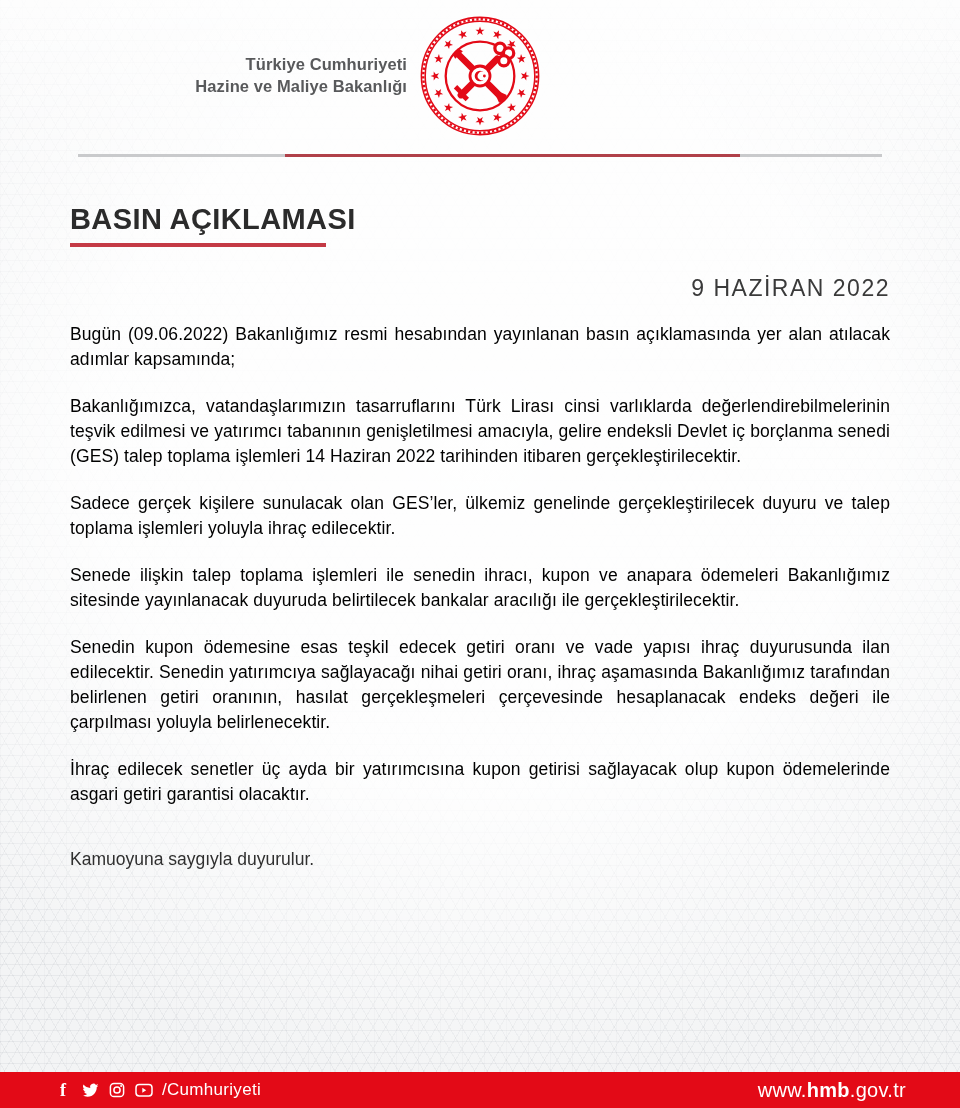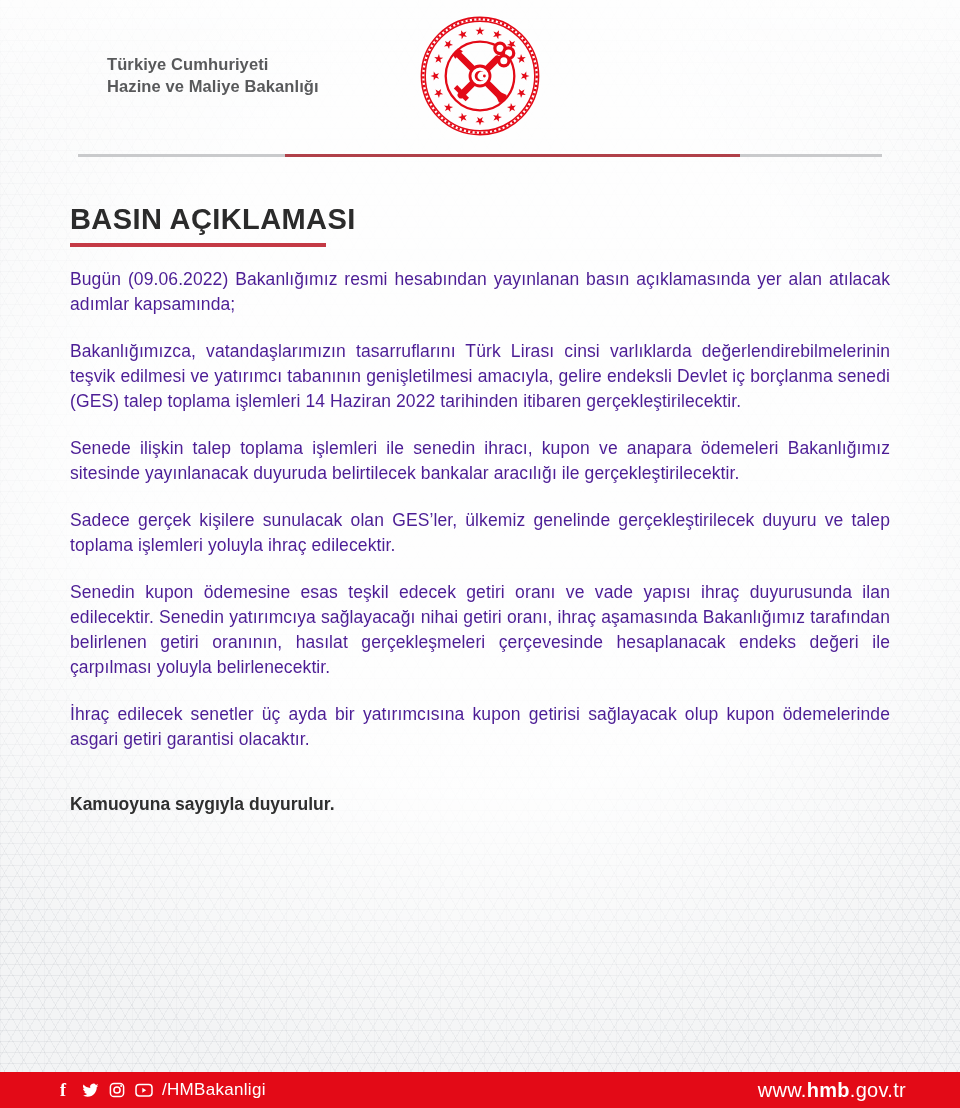--- a/index.html
+++ b/index.html
@@ -31,21 +31,21 @@
   }
   .content { position:relative; z-index:2; height:100%; display:flex; flex-direction:column; }
 
   
   .header {
     height:150px;
     display:flex; align-items:center; justify-content:center;
     gap:12px;
   }
   .org-name { font-size:16.5px; font-weight:700; color:#58595b; line-height:1.35; letter-spacing:.1px; }
-  .org-left  { text-align:left; width:300px; }
+  .org-left  { text-align:right; width:300px; }
   .org-right { text-align:left;  width:300px; }
   .emblem { width:122px; height:122px; flex:0 0 auto; margin-top:2px; }
 
   
   .divider { position:relative; margin:4px 78px 0 78px; height:2.5px; background:#c9cacc; }
   .divider-red { position:absolute; top:0; left:207px; width:455px; height:2.5px; background:#b04049; }
 
   
   .doc { padding:0 70px; flex:1; }
   .doc-title {
@@ -54,26 +54,26 @@
     display:inline-block;
   }
   .title-underline { width:256px; height:4px; background:#c43a45; margin-top:7px; }
   .doc-date {
     margin-top:28px;
     text-align:right;
     font-size:23px; color:#3a3a3a; letter-spacing:1.5px;
   }
   .doc-body { margin-top:20px; }
   .doc-body p {
-    font-size:17.5px; line-height:25px; color:#4c1d95;
+    font-size:17.5px; line-height:25px; color:#000000;
     text-align:justify;
     margin-bottom:22px;
     letter-spacing:.1px;
   }
-  .closing { margin-top:42px; font-size:17.5px; font-weight:700; color:#2f2f2f; }
+  .closing { margin-top:42px; font-size:17.5px; font-weight:400; color:#2f2f2f; }
 
   
   .footer {
     height:36px; background:#e30a17;
     display:flex; align-items:center; justify-content:space-between;
     padding:0 54px 0 54px;
     color:#fff;
   }
   .social { display:flex; align-items:center; gap:9px; font-size:17px; }
   .social .icon { display:inline-flex; align-items:center; justify-content:center; width:18px; height:18px; cursor:pointer; }
@@ -157,26 +157,27 @@
     <div class="divider">
       <div class="divider-red"></div>
     </div>
 
     <div class="doc">
       <div>
         <h1 class="doc-title">BASIN AÇIKLAMASI</h1>
         <div class="title-underline"></div>
       </div>
 
+      <div class="doc-date">9 HAZİRAN 2022</div>
 
       <div class="doc-body">
         <p>Bugün (09.06.2022) Bakanlığımız resmi hesabından yayınlanan basın açıklamasında yer alan atılacak adımlar kapsamında;</p>
         <p>Bakanlığımızca, vatandaşlarımızın tasarruflarını Türk Lirası cinsi varlıklarda değerlendirebilmelerinin teşvik edilmesi ve yatırımcı tabanının genişletilmesi amacıyla, gelire endeksli Devlet iç borçlanma senedi (GES) talep toplama işlemleri 14 Haziran 2022 tarihinden itibaren gerçekleştirilecektir.</p>
+        <p>Sadece gerçek kişilere sunulacak olan GES’ler, ülkemiz genelinde gerçekleştirilecek duyuru ve talep toplama işlemleri yoluyla ihraç edilecektir.</p>
         <p>Senede ilişkin talep toplama işlemleri ile senedin ihracı, kupon ve anapara ödemeleri Bakanlığımız sitesinde yayınlanacak duyuruda belirtilecek bankalar aracılığı ile gerçekleştirilecektir.</p>
-        <p>Sadece gerçek kişilere sunulacak olan GES’ler, ülkemiz genelinde gerçekleştirilecek duyuru ve talep toplama işlemleri yoluyla ihraç edilecektir.</p>
         <p>Senedin kupon ödemesine esas teşkil edecek getiri oranı ve vade yapısı ihraç duyurusunda ilan edilecektir. Senedin yatırımcıya sağlayacağı nihai getiri oranı, ihraç aşamasında Bakanlığımız tarafından belirlenen getiri oranının, hasılat gerçekleşmeleri çerçevesinde hesaplanacak endeks değeri ile çarpılması yoluyla belirlenecektir.</p>
         <p>İhraç edilecek senetler üç ayda bir yatırımcısına kupon getirisi sağlayacak olup kupon ödemelerinde asgari getiri garantisi olacaktır.</p>
       </div>
 
       <div class="closing">Kamuoyuna saygıyla duyurulur.</div>
     </div>
 
     <div class="footer">
       <div class="social">
         <span class="icon">
@@ -193,21 +194,21 @@
             <circle cx="8" cy="8" r="3.1"></circle>
             <circle cx="12.1" cy="3.9" r="1" fill="#fff" stroke="none"></circle>
           </svg>
         </span>
         <span class="icon">
           <svg viewBox="0 0 18 15" width="19" height="16" fill="none" stroke="#fff" stroke-width="1.5">
             <rect x="1" y="2" width="16" height="11.5" rx="3.2"></rect>
             <path d="M7.3 5.3 L11.2 7.75 L7.3 10.2 Z" fill="#fff" stroke="none"></path>
           </svg>
         </span>
-        <span class="handle">/HMBakanligi</span>
+        <span class="handle">/Cumhuriyeti</span>
       </div>
 
       <div class="website">
         <span>www.</span><b>hmb</b><span>.gov.tr</span>
       </div>
     </div>
 
   </div>
 </div>
 

